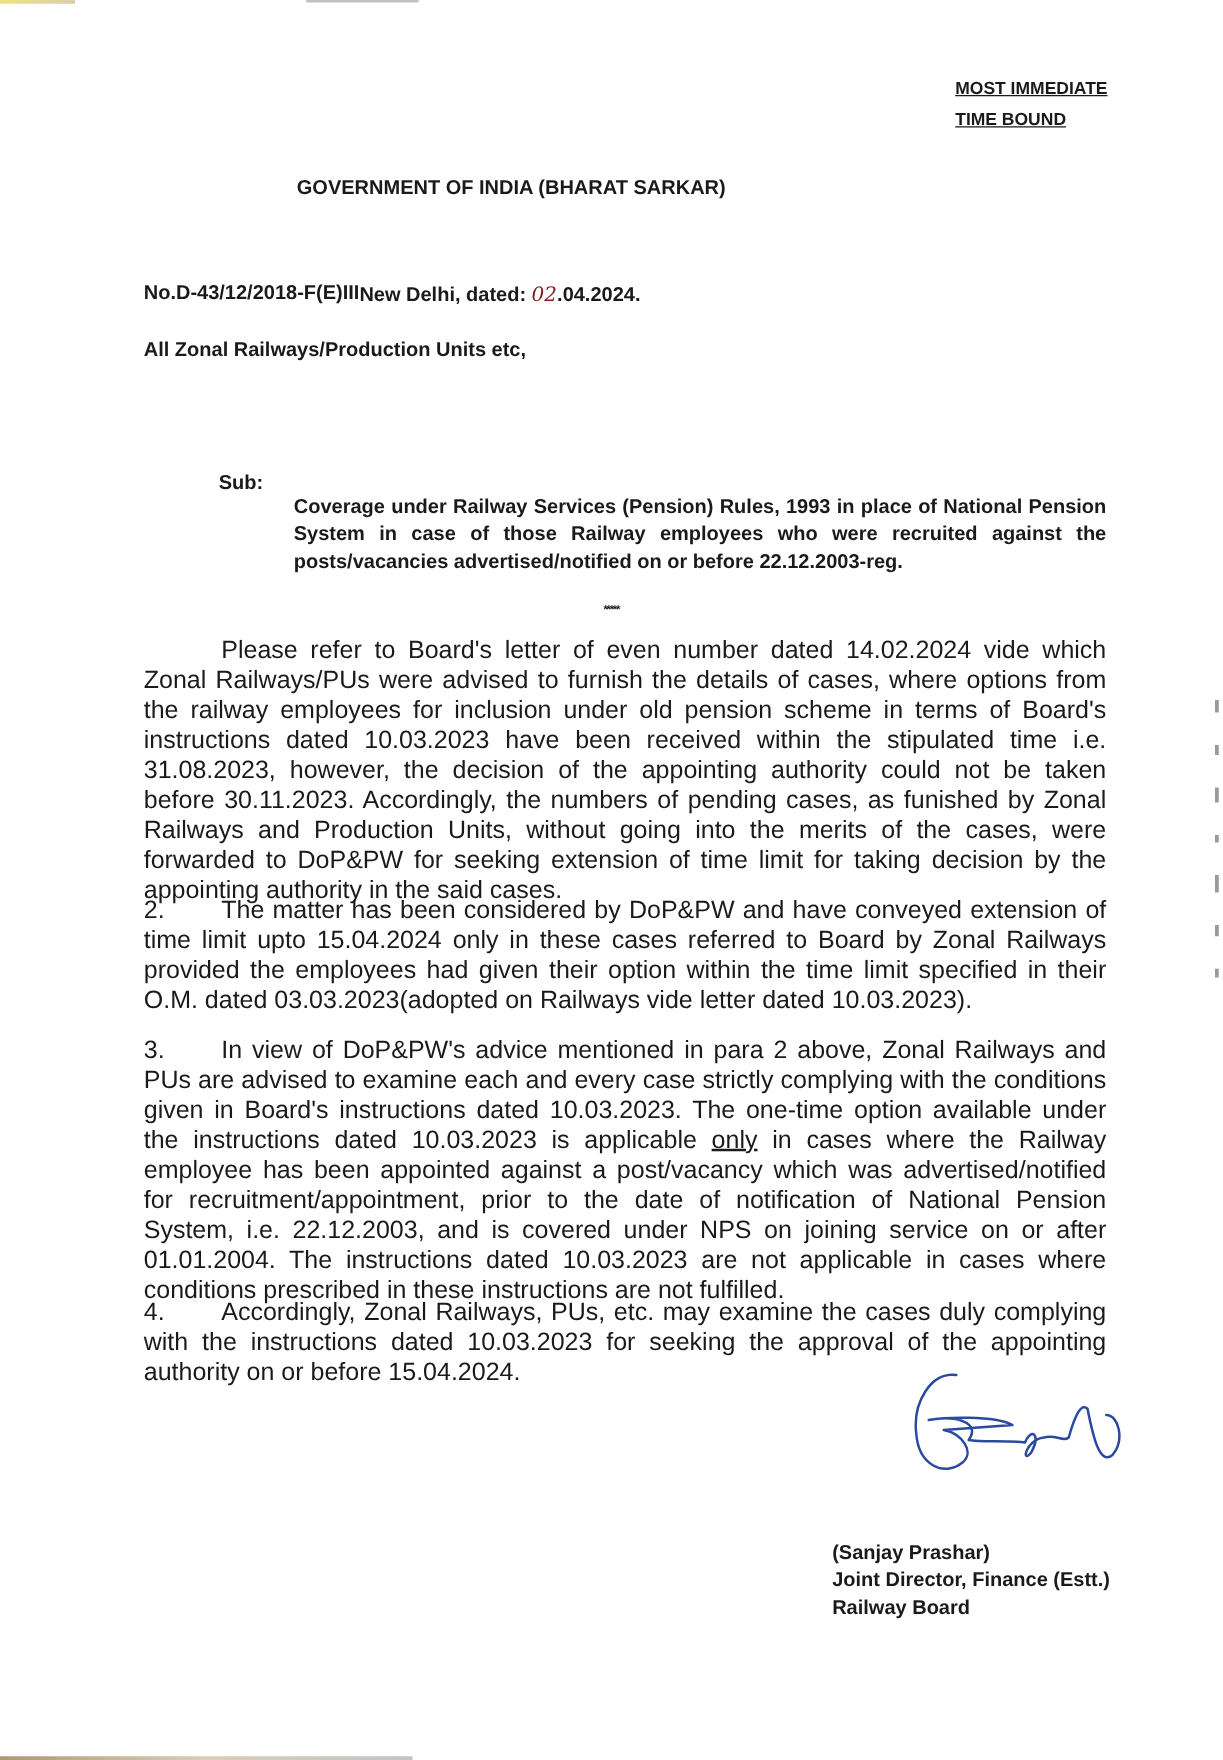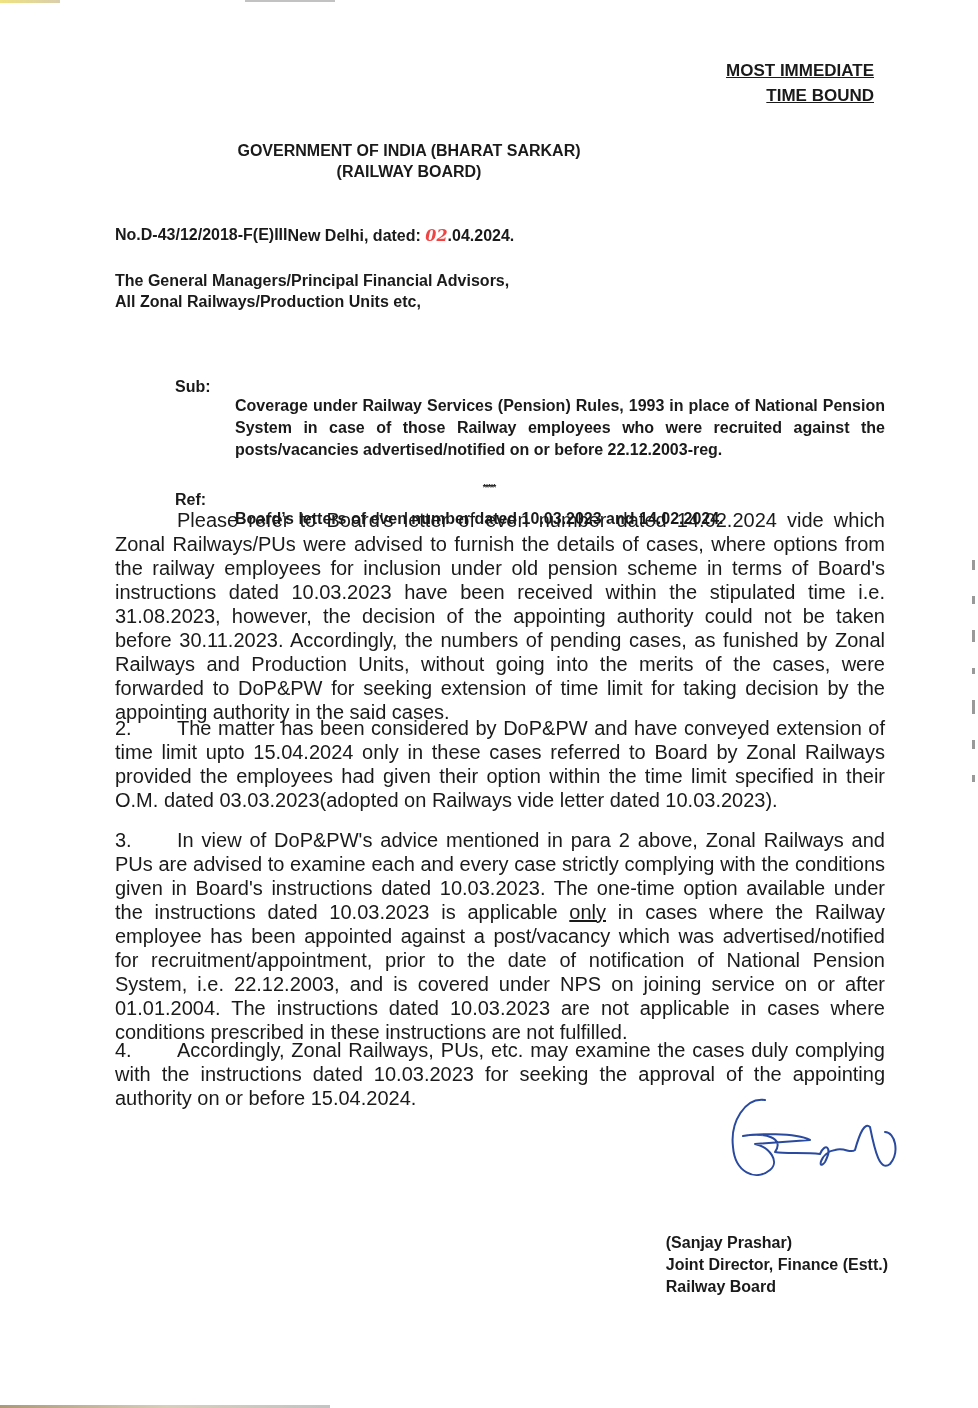--- a/index.html
+++ b/index.html
@@ -6,28 +6,28 @@
     body {
       width: 978px; height: 1408px; background: #ffffff; position: relative; overflow: hidden;
       font-family: "Liberation Sans", sans-serif; color: #1a1a1a;
     }
     .scan-top-left { position: absolute; left: 0; top: 0; width: 60px; height: 3px; background: linear-gradient(90deg, #e9d64a, #c9b98a); opacity: .7; }
     .scan-top-mid { position: absolute; left: 245px; top: 0; width: 90px; height: 2px; background: #9a9a9a; opacity: .6; }
     .scan-bottom { position: absolute; left: 0; bottom: 0; width: 330px; height: 3px; background: linear-gradient(90deg, #8a6d3b, #c8b89a, #aaa); opacity: .7; }
     .edge-marks { position: absolute; left: 972px; top: 560px; width: 4px; height: 300px; }
     .edge-marks span { display: block; width: 3px; background: #555; margin-bottom: 26px; opacity: .6; }
 
-    .priority { position: absolute; right: 104px; top: 58px; text-align: right; font-weight: bold; font-size: 17px; line-height: 25px; }
+    .priority { position: absolute; right: 92px; top: 58px; text-align: left; font-weight: bold; font-size: 14px; line-height: 25px; }
     .priority div { text-decoration: underline; }
 
     .header { position: absolute; left: 0; width: 804px; top: 140px; text-align: center; font-weight: bold; font-size: 16px; line-height: 21px; }
     .header div { padding-left: 14px; }
 
     .ref-line { position: absolute; top: 226px; left: 115px; right: 98px; font-weight: bold; font-size: 16px; display: flex; }
-    .date-hand { font-family: "DejaVu Serif", serif; color: #ef4444; font-weight: bold; font-style: italic; }
+    .date-hand { font-family: "DejaVu Serif", serif; color: #7f1d1d; font-weight: normal; font-style: italic; }
 
     .addressee { position: absolute; top: 270px; left: 115px; font-weight: bold; font-size: 16px; line-height: 21px; }
 
     .subject { position: absolute; top: 350px; left: 175px; right: 93px; font-weight: bold; font-size: 16px; line-height: 22px; }
     .subject .row { display: flex; }
     .subject .lbl { width: 60px; flex: none; margin-top: 26px; }
     .subject .txt { text-align: justify; text-align-last: left; margin-top: 45px; }
     .stars { position: absolute; top: 482px; left: 0; width: 978px; text-align: center; font-size: 9px; font-weight: bold; letter-spacing: -1px; }
 
     .para { position: absolute; left: 115px; right: 93px; font-size: 20px; line-height: 24px; text-align: justify; }
@@ -59,41 +59,35 @@
     <span style="height:7px"></span>
 </div>
 
 <div class="priority">
   <div>MOST IMMEDIATE</div>
   <div>TIME BOUND</div>
 </div>
 
 <div class="header">
   <div>GOVERNMENT OF INDIA (BHARAT SARKAR)</div>
-  <div>(RAILWAY BOARD)</div>
 </div>
 
 <div class="ref-line">
   <span>No.D-43/12/2018-F(E)III</span>
   <span><span>New Delhi, dated: </span><span class="date-hand">02</span><span>.04.2024.</span></span>
 </div>
 
 <div class="addressee">
-  <div>The General Managers/Principal Financial Advisors,</div>
   <div>All Zonal Railways/Production Units etc,</div>
 </div>
 
 <div class="subject">
   <div class="row">
     <span class="lbl">Sub:</span>
     <span class="txt">Coverage under Railway Services (Pension) Rules, 1993 in place of National Pension System in case of those Railway employees who were recruited against the posts/vacancies advertised/notified on or before 22.12.2003-reg.</span>
-  </div>
-  <div class="row" style="margin-top:2px">
-    <span class="lbl">Ref:</span>
-    <span class="txt">Board’s letters of even number dated 10.03.2023 and 14.02.2024.</span>
   </div>
 </div>
 
 <div class="stars">*****</div>
 
 <div class="para p1"><span class="indent"></span><span>Please refer to Board's letter of even number dated 14.02.2024 vide which Zonal Railways/PUs were advised to furnish the details of cases, where options from the railway employees for inclusion under old pension scheme in terms of Board's instructions dated 10.03.2023 have been received within the stipulated time i.e. 31.08.2023, however, the decision of the appointing authority could not be taken before 30.11.2023. Accordingly, the numbers of pending cases, as funished by Zonal Railways and Production Units, without going into the merits of the cases, were forwarded to DoP&amp;PW for seeking extension of time limit for taking decision by the appointing authority in the said cases.</span></div>
 
 <div class="para p2"><span class="num">2.</span><span>The matter has been considered by DoP&amp;PW and have conveyed extension of time limit upto 15.04.2024 only in these cases referred to Board by Zonal Railways provided the employees had given their option within the time limit specified in their O.M. dated 03.03.2023(adopted on Railways vide letter dated 10.03.2023).</span></div>
 
 <div class="para p3"><span class="num">3.</span><span>In view of DoP&amp;PW's advice mentioned in para 2 above, Zonal Railways and PUs are advised to examine each and every case strictly complying with the conditions given in Board's instructions dated 10.03.2023. The one-time option available under the instructions dated 10.03.2023 is applicable </span><span class="u">only</span><span> in cases where the Railway employee has been appointed against a post/vacancy which was advertised/notified for recruitment/appointment, prior to the date of notification of National Pension System, i.e. 22.12.2003, and is covered under NPS on joining service on or after 01.01.2004. The instructions dated 10.03.2023 are not applicable in cases where conditions prescribed in these instructions are not fulfilled.</span></div>

